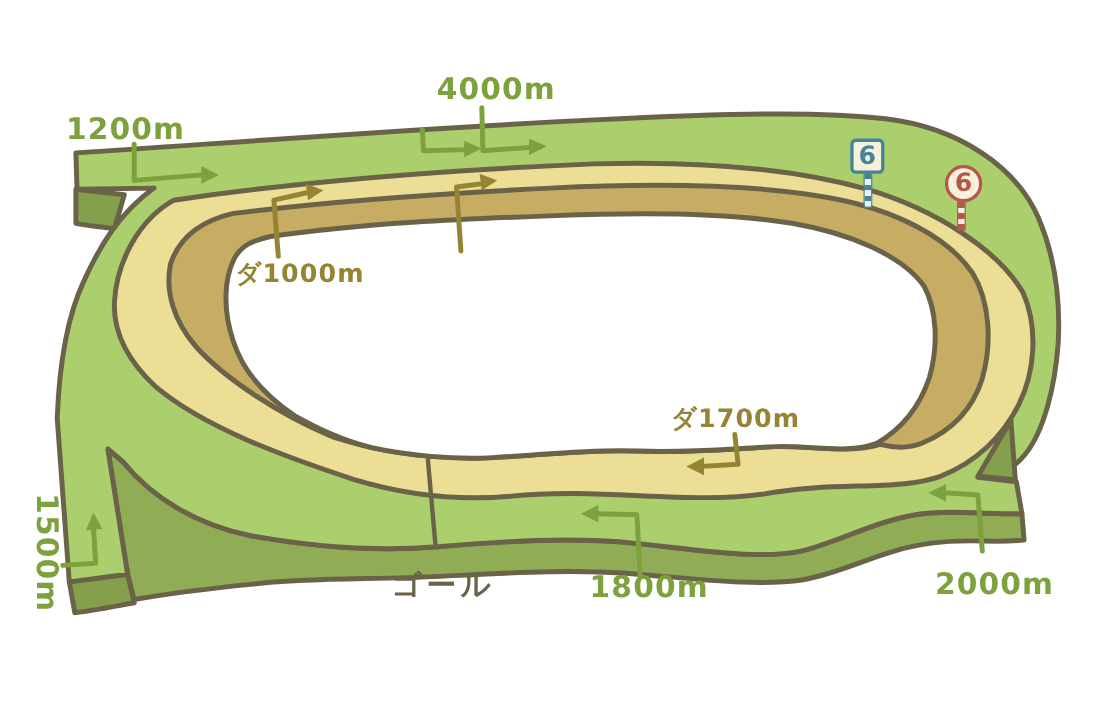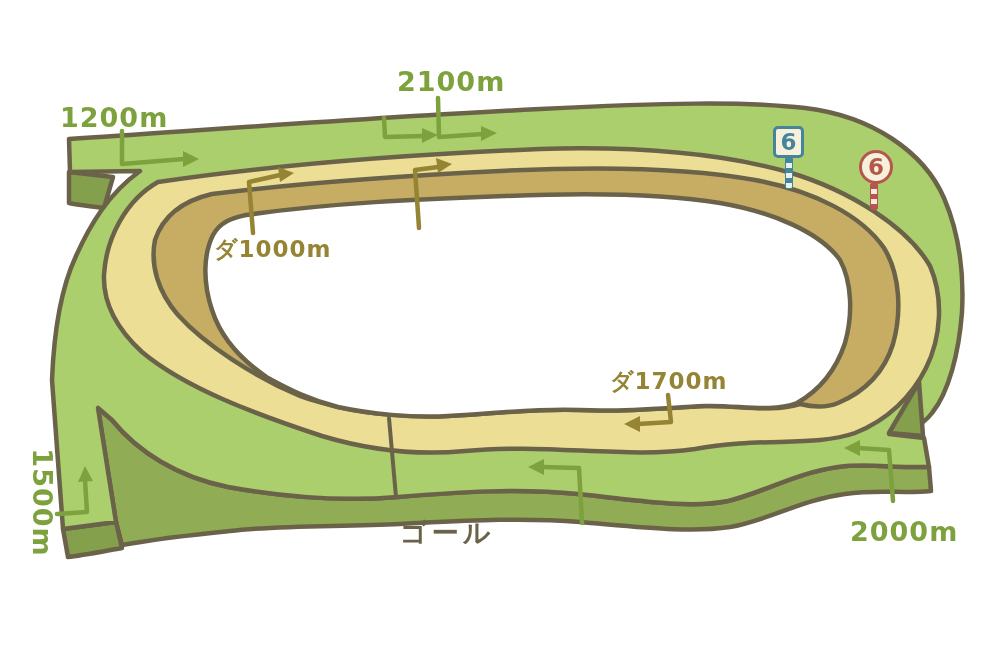--- a/index.html
+++ b/index.html
@@ -12,21 +12,21 @@
   .stage{
     position:relative; width:1000px; height:650px; overflow:hidden;
     background:#ffffff; font-family:"DejaVu Sans", sans-serif;
   }
   .stage svg{position:absolute;left:0;top:0;}
   .dist-label{
     position:absolute; font-weight:700; letter-spacing:1px; white-space:nowrap;
     color:var(--turf-text); font-size:27px; line-height:1;
   }
   .dist-label.dirt{ color:var(--dirt-text); font-size:23px; }
-  .dist-label.goal{ color:var(--outline); font-size:27px; letter-spacing:4px;margin-left:44px;}
+  .dist-label.goal{ color:var(--outline); font-size:27px; letter-spacing:4px;}
   .dist-label.vertical{
     width:110px; text-align:center; transform:rotate(90deg); transform-origin:center center;
   }
   .sign{
     position:absolute; display:flex; align-items:center; justify-content:center;
     background:var(--sign-cream); font-weight:700; box-sizing:border-box; line-height:1;
   }
   .sign.square{
     left:773px; top:126px; width:31px; height:32px; border:3px solid var(--sign-blue);
     border-radius:5px; color:var(--sign-blue); font-size:23px;
@@ -183,22 +183,23 @@
         <polygon points="436,158 452,164 438,173" fill="var(--dirt-text)" stroke="none"></polygon>
       </g>
       <g>
         <polyline points="668,395 671,422 638,424"></polyline>
         <polygon points="640,416 624,424 640,432" fill="var(--dirt-text)" stroke="none"></polygon>
       </g>
     </g>
   </svg>
 
   <div class="dist-label" style="left:60px;top:104px">1200m</div>
-  <div class="dist-label" style="left:397px;top:68px">2100m</div>
+  <div class="dist-label" style="left:397px;top:68px">4000m</div>
   <div class="dist-label vertical" style="left:-13px;top:489px">1500m</div>
+  <div class="dist-label" style="left:536px;top:521px">1800m</div>
   <div class="dist-label" style="left:850px;top:518px">2000m</div>
 
   <div class="dist-label dirt" style="left:214px;top:238px">ダ1000m</div>
   <div class="dist-label dirt" style="left:610px;top:370px">ダ1700m</div>
 
   <div class="dist-label goal" style="left:356px;top:519px">ゴール</div>
 
   <div class="pole blue"></div>
   <div class="sign square">
     <span>6</span>

